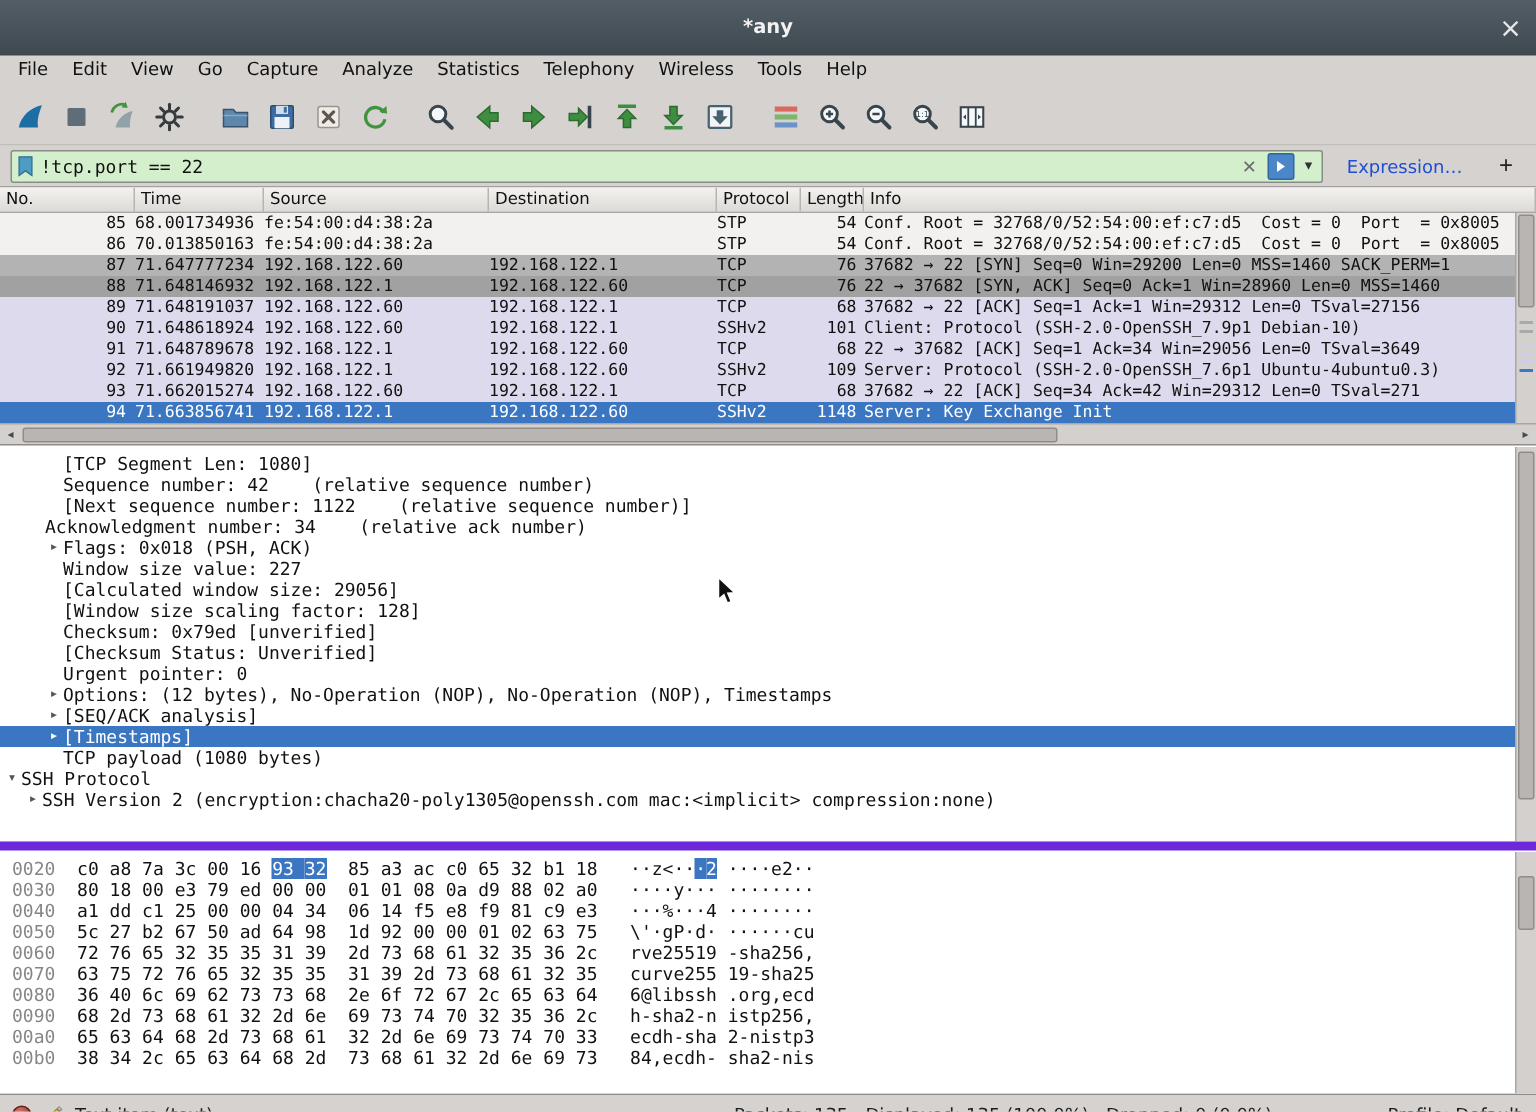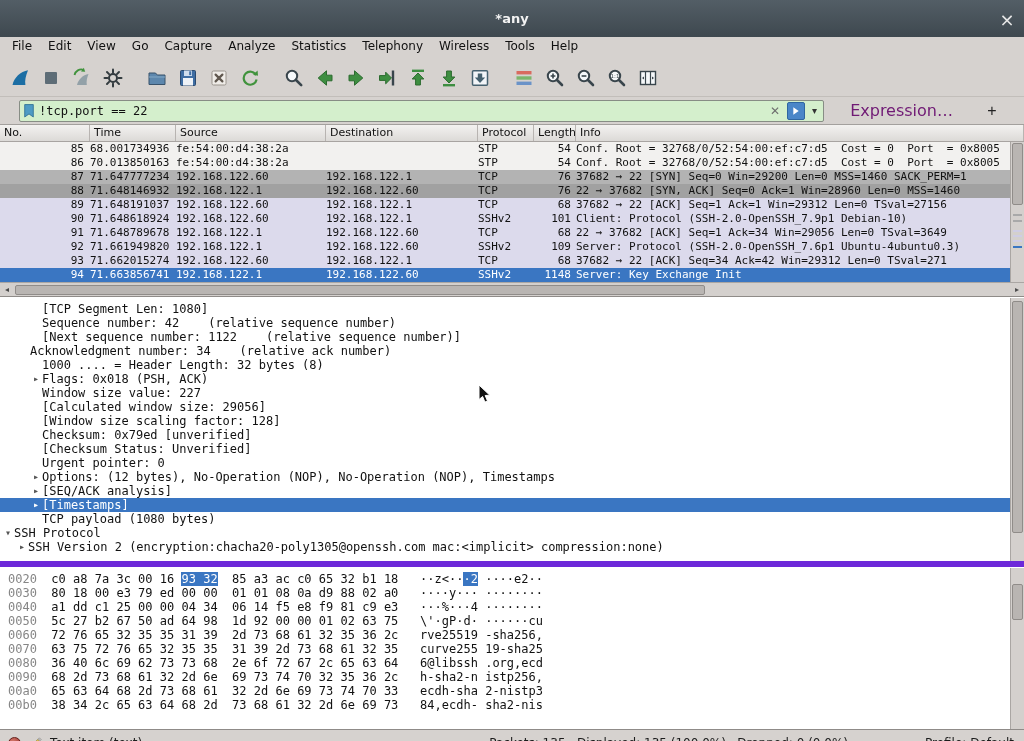--- a/index.html
+++ b/index.html
@@ -14,28 +14,28 @@
   .menubar{height:22px;display:flex;align-items:flex-start;padding-left:4px;font-size:12px;background:#d6d2cf}
   .menu-item{padding:2px 8px;white-space:nowrap}
 
   
   .toolbar{height:38px;display:flex;align-items:center;padding:2px 4px;border-bottom:1px solid #c2beba;background:#d6d2cf}
   .tb-group{display:flex;margin-right:13px}
   .tb{width:31px;height:31px;border:none;background:transparent;display:flex;align-items:center;justify-content:center;padding:0}
   .tb svg{width:22px;height:22px;display:block}
 
   
-  .filterbar{height:28px;display:flex;align-items:center;padding:0 19px;gap:20px;border-bottom:1px solid #a3a09d;background:#d6d2cf}
+  .filterbar{height:28px;display:flex;align-items:center;padding:0 7px;gap:10px;border-bottom:1px solid #a3a09d;background:#d6d2cf}
   .filter-wrap{flex:1;height:22px;background:#d4efcc;border:1px solid #878d85;border-radius:2px;display:flex;align-items:center;padding:0 3px;gap:4px;max-width:888px}
   .filter-input{flex:1;border:none;background:transparent;font-family:"DejaVu Sans Mono",monospace;font-size:12px;outline:none;height:18px;color:#111}
   .filter-clear{color:#6e6e6e;font-size:12px;width:16px;text-align:center;font-weight:bold}
   .filter-apply{width:18px;height:18px;background:#4a86c8;border-radius:2px;display:flex;align-items:center;justify-content:center;border:1px solid #2f66a0;flex-shrink:0}
   .filter-apply svg{width:12px;height:12px}
   .filter-caret{font-size:10px;color:#333;padding:0 3px}
-  .expression-btn{font-size:16px;color:#701a75;padding:0 6px;white-space:nowrap}
+  .expression-btn{font-size:12px;color:#1d4ed8;padding:0 6px;white-space:nowrap}
   .add-btn{width:26px;height:22px;font-size:16px;color:#222;background:transparent;border:none}
 
   
   .list-pane{height:171px;background:#fff;position:relative;overflow:hidden}
   .phead{height:17px;display:flex;background:linear-gradient(#f3f2f0,#dcdad7);border-bottom:1px solid #a8a4a1;font-size:11px;color:#111}
   .phead .pc{text-align:left;padding:1px 4px;border-right:1px solid #b8b4b1;white-space:pre;overflow:hidden}
   .rows{height:140px;overflow:hidden;margin-right:14px;font-family:"DejaVu Sans Mono",monospace;font-size:11px}
   .prow{display:flex;height:14px;line-height:14px;white-space:pre}
   .pc{overflow:hidden;flex-shrink:0}
   .pc-no{width:90px;text-align:right;padding-right:6px}
@@ -311,21 +311,20 @@
     <span class="harrow harrow-r">▸</span>
   </div>
 </div>
 
 <div class="details-pane">
   <div id="details-lines">
       <div class="dline" style="padding-left: 30px;"><span class="darrow"></span><span class="dtext">[TCP Segment Len: 1080]</span></div>
       <div class="dline" style="padding-left: 30px;"><span class="darrow"></span><span class="dtext">Sequence number: 42    (relative sequence number)</span></div>
       <div class="dline" style="padding-left: 30px; text-align: right;"><span class="darrow"></span><span class="dtext">[Next sequence number: 1122    (relative sequence number)]</span></div>
       <div class="dline" style="padding-left: 30px; flex-direction: column;"><span class="darrow"></span><span class="dtext">Acknowledgment number: 34    (relative ack number)</span></div>
-      <div class="dline" style="padding-left: 30px;"><span class="darrow"></span><span class="dtext">1000 .... = Header Length: 32 bytes (8)</span></div>
       <div class="dline" style="padding-left: 30px;"><span class="darrow">▸</span><span class="dtext">Flags: 0x018 (PSH, ACK)</span></div>
       <div class="dline" style="padding-left: 30px;"><span class="darrow"></span><span class="dtext">Window size value: 227</span></div>
       <div class="dline" style="padding-left: 30px;"><span class="darrow"></span><span class="dtext">[Calculated window size: 29056]</span></div>
       <div class="dline" style="padding-left: 30px;"><span class="darrow"></span><span class="dtext">[Window size scaling factor: 128]</span></div>
       <div class="dline" style="padding-left: 30px;"><span class="darrow"></span><span class="dtext">Checksum: 0x79ed [unverified]</span></div>
       <div class="dline" style="padding-left: 30px;"><span class="darrow"></span><span class="dtext">[Checksum Status: Unverified]</span></div>
       <div class="dline" style="padding-left: 30px;"><span class="darrow"></span><span class="dtext">Urgent pointer: 0</span></div>
       <div class="dline" style="padding-left: 30px;"><span class="darrow">▸</span><span class="dtext">Options: (12 bytes), No-Operation (NOP), No-Operation (NOP), Timestamps</span></div>
       <div class="dline" style="padding-left: 30px;"><span class="darrow">▸</span><span class="dtext">[SEQ/ACK analysis]</span></div>
       <div class="dline dsel" style="padding-left: 30px;"><span class="darrow">▸</span><span class="dtext">[Timestamps]</span></div>

